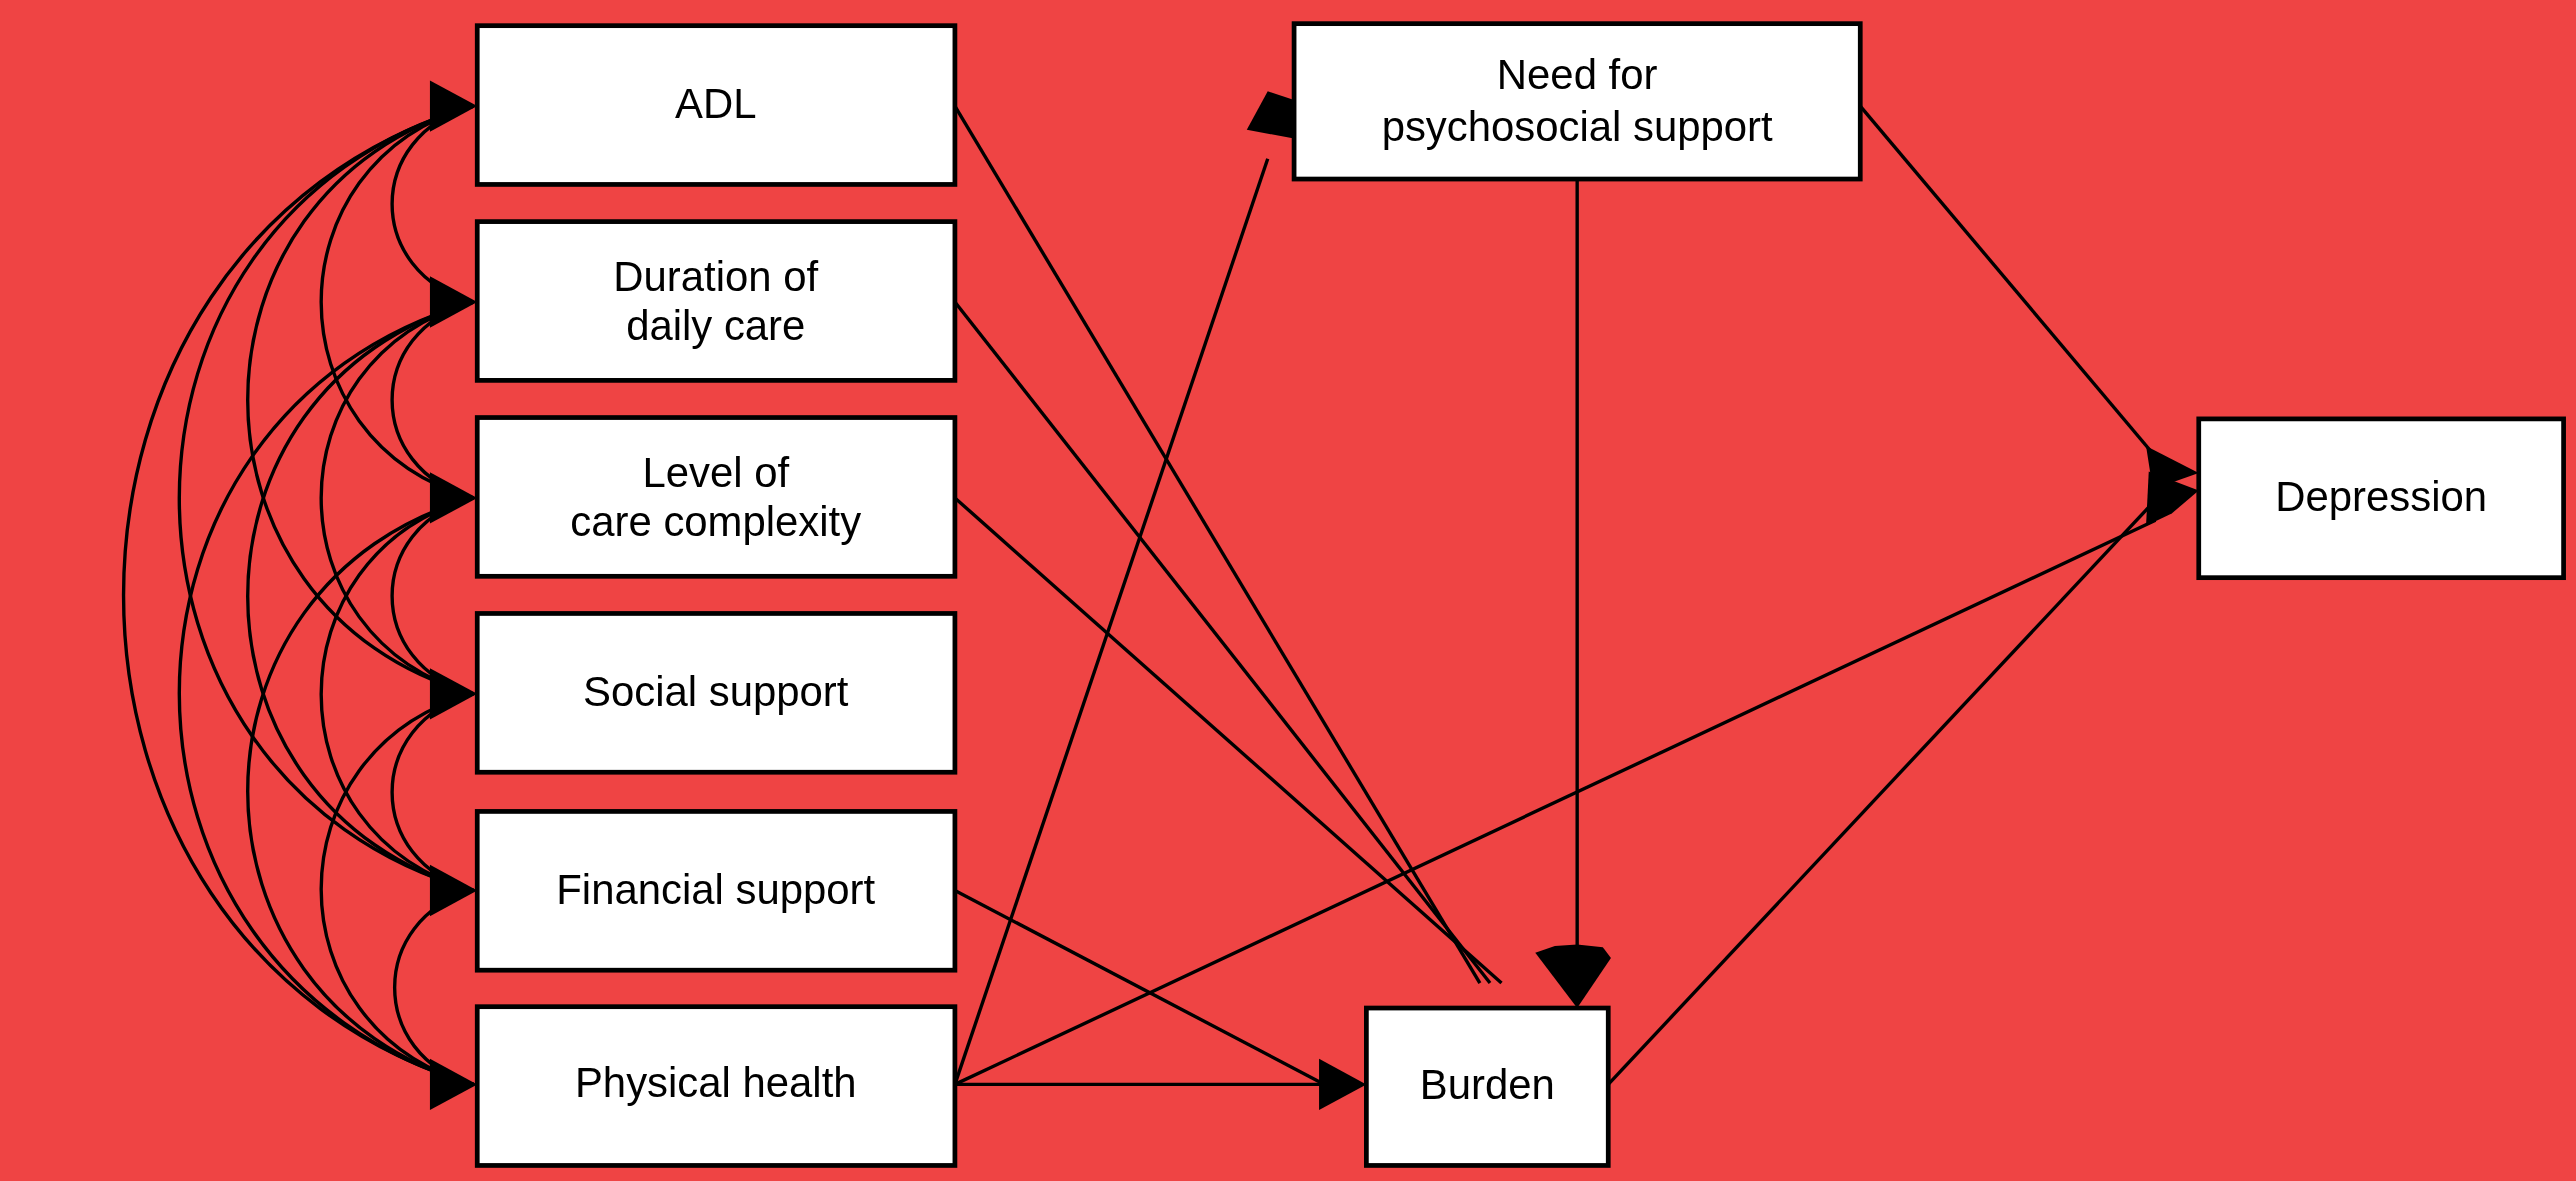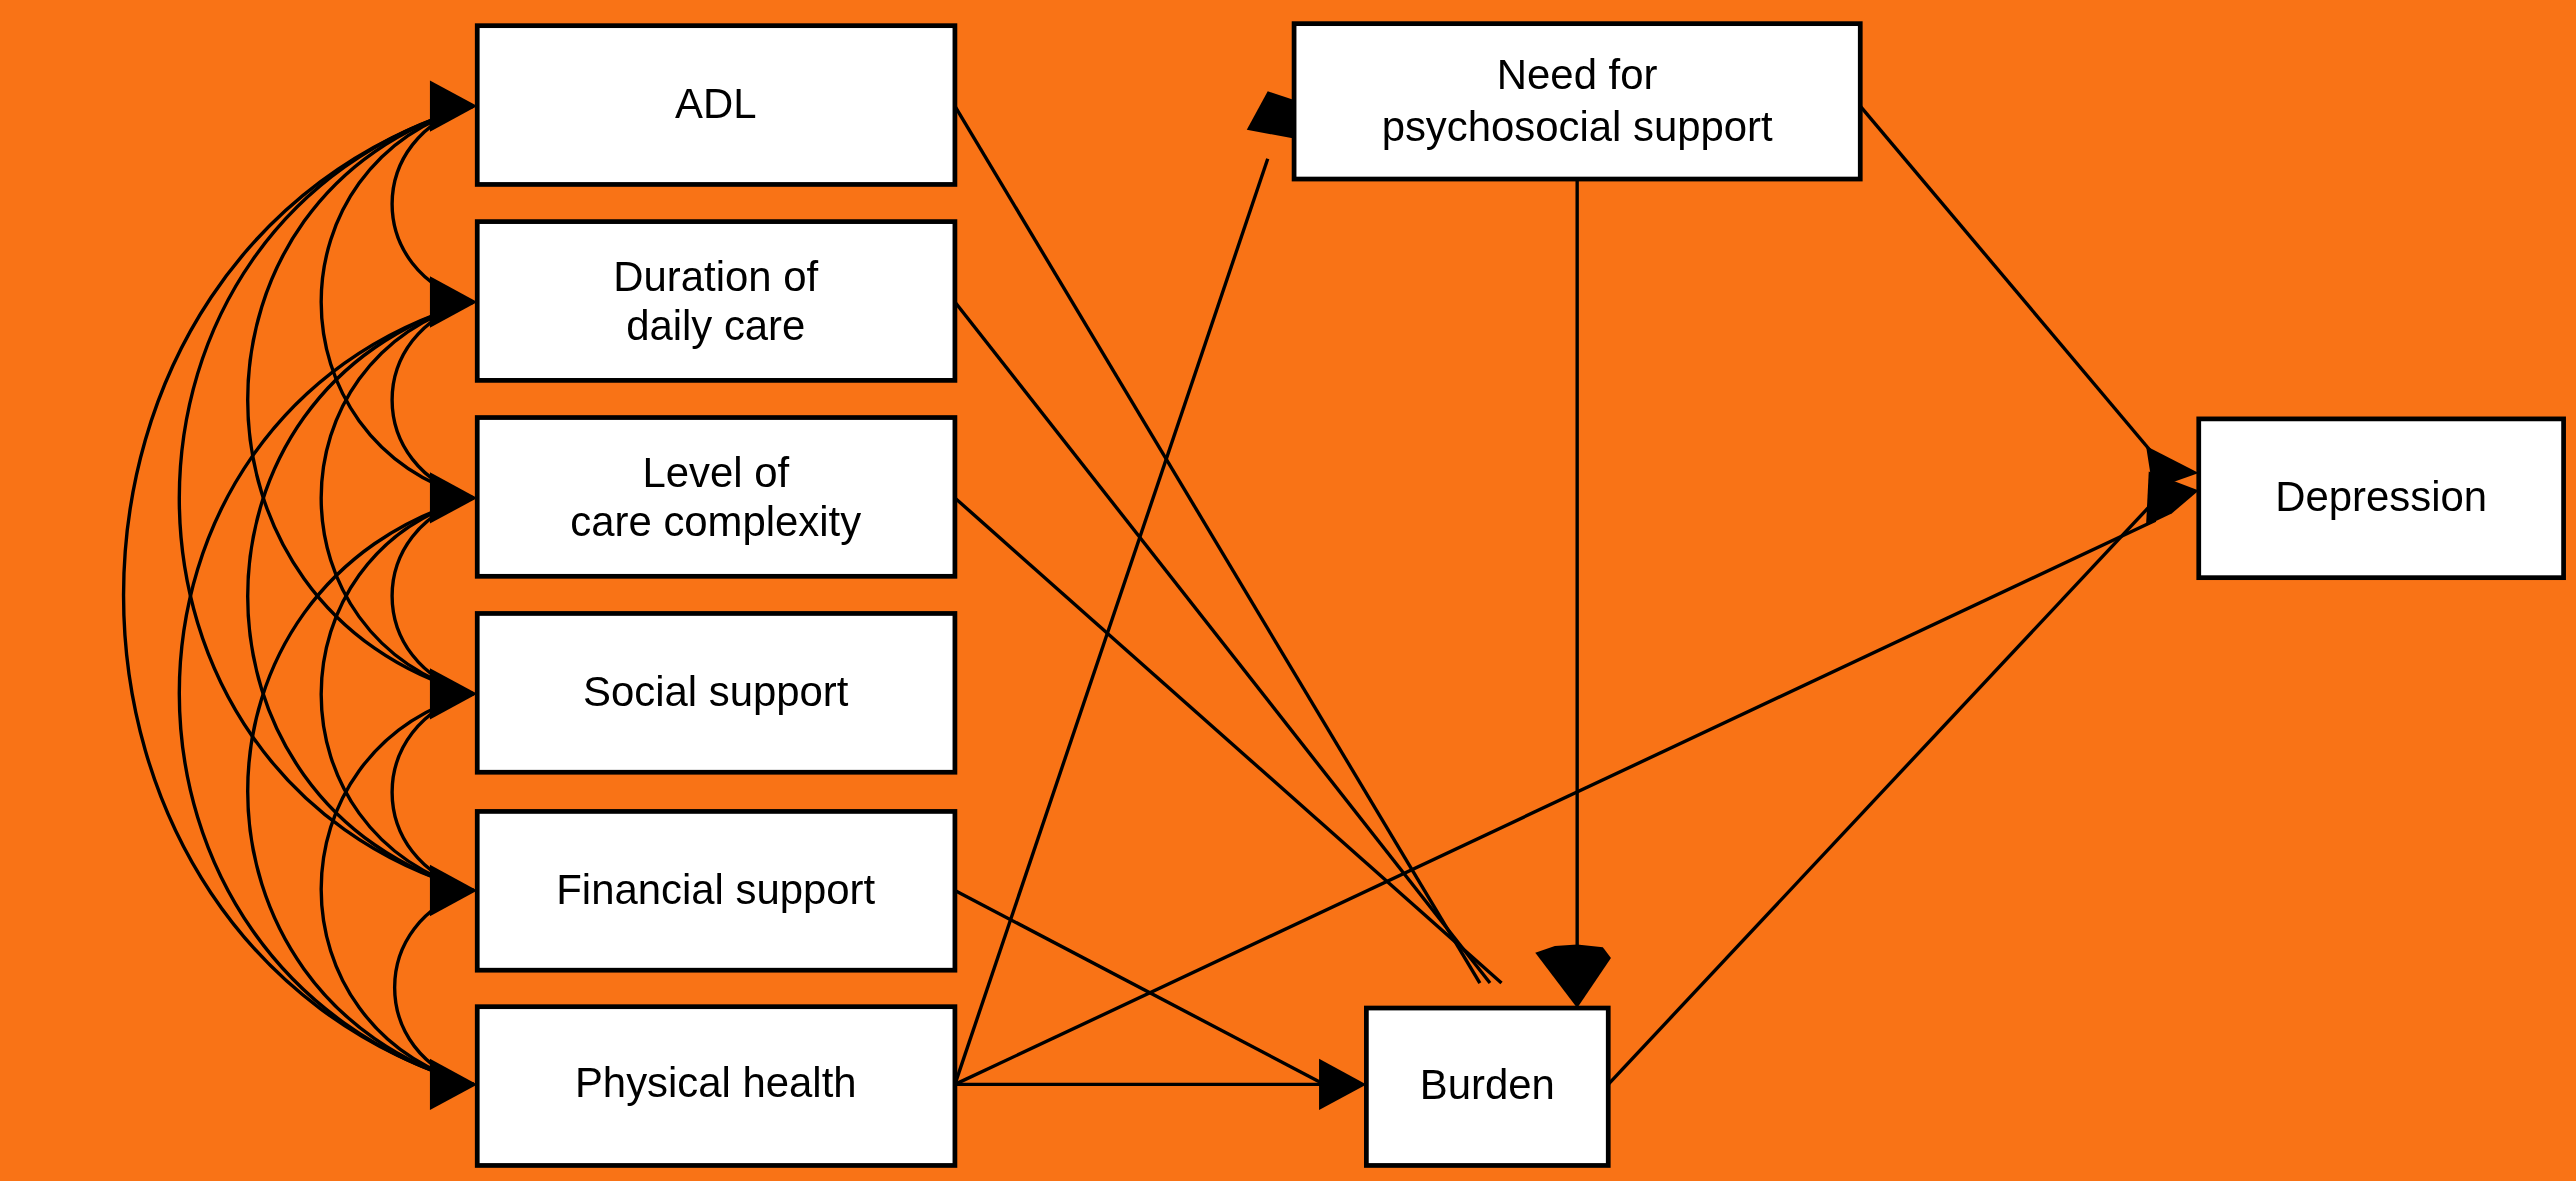--- a/index.html
+++ b/index.html
@@ -1,17 +1,17 @@
 <!DOCTYPE html>
 <html style="font-size:10.8px"><head>
 <meta charset="utf-8">
 <style>
   html,body{margin:0;padding:0;background:#ffffff;}
   body{font-family:"Liberation Sans", sans-serif;}
-  #stage{position:relative;width:2576px;height:1181px;background:#f97316;overflow:hidden;}
+  #stage{position:relative;width:2576px;height:1181px;background:#ef4444;overflow:hidden;}
   svg#diagram{position:absolute;left:0;top:0;width:2576px;height:1181px;display:block;}
   .nodebox{fill:#ffffff;stroke:#000000;stroke-width:7;}
   .nodelabel{font-family:"Liberation Sans", sans-serif;font-size:62px;fill:#000000;text-anchor:middle;dominant-baseline:middle;}
   .edge{fill:none;stroke:#000000;stroke-width:5;}
   .arc{fill:none;stroke:#000000;stroke-width:5;}
   .head{fill:#000000;stroke:none;}
 </style>
 </head>
 <body>
 

